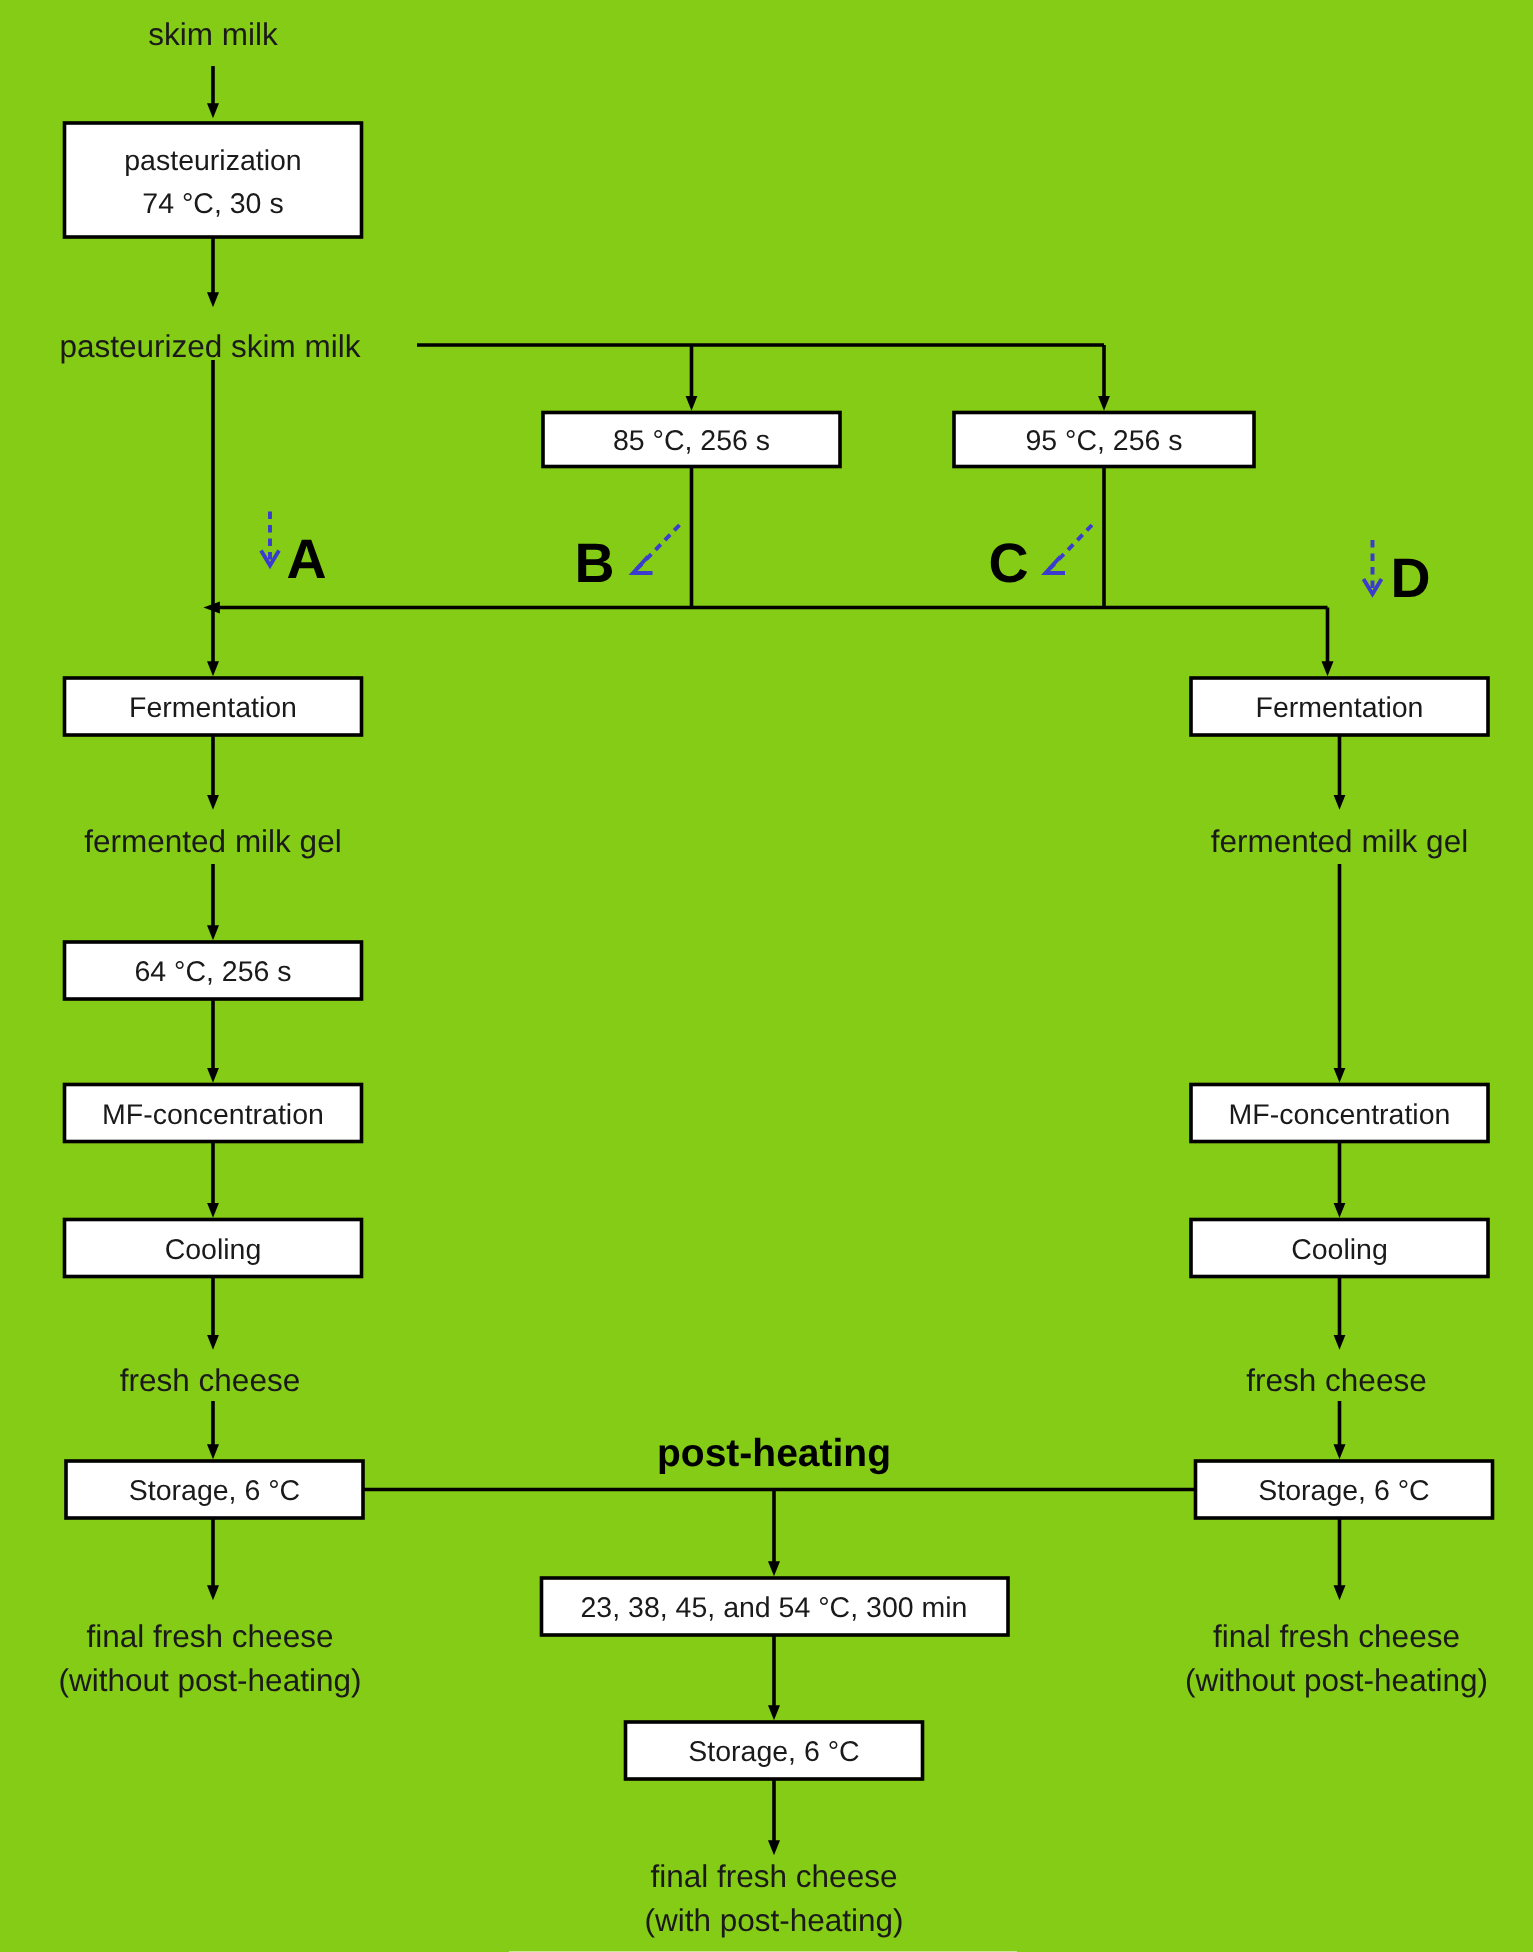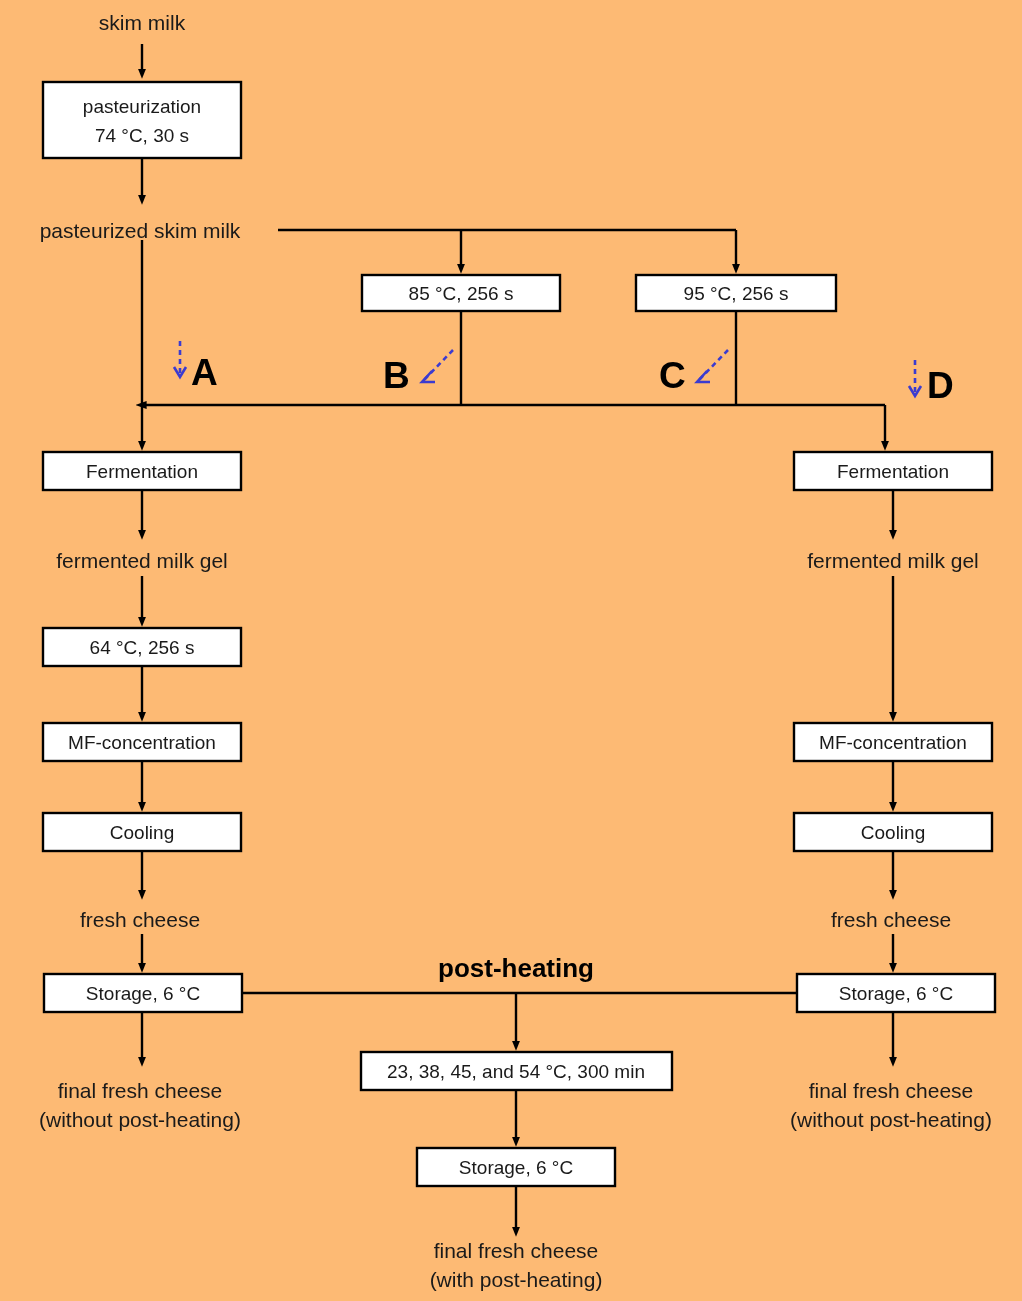--- a/index.html
+++ b/index.html
@@ -7,21 +7,21 @@
     padding: 0;
     background: #ffffff;
   }
   body {
     font-family: "Liberation Sans", sans-serif;
   }
   #stage {
     position: relative;
     width: 1022px;
     height: 1301px;
-    background: #fdba74;
+    background: #84cc16;
     overflow: hidden;
   }
   svg.flow {
     position: absolute;
     left: 0;
     top: 0;
     width: 1022px;
     height: 1301px;
   }
   .lbl {

